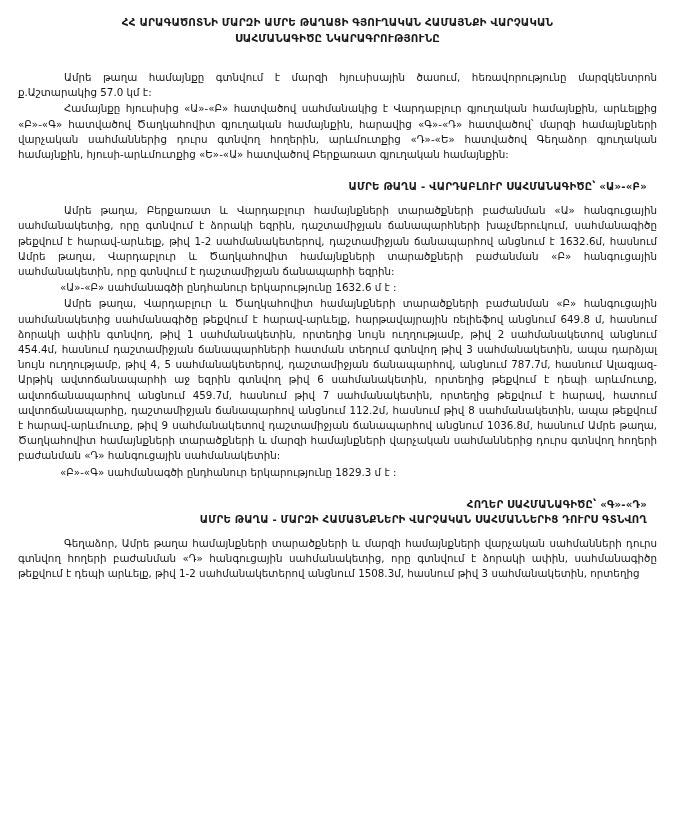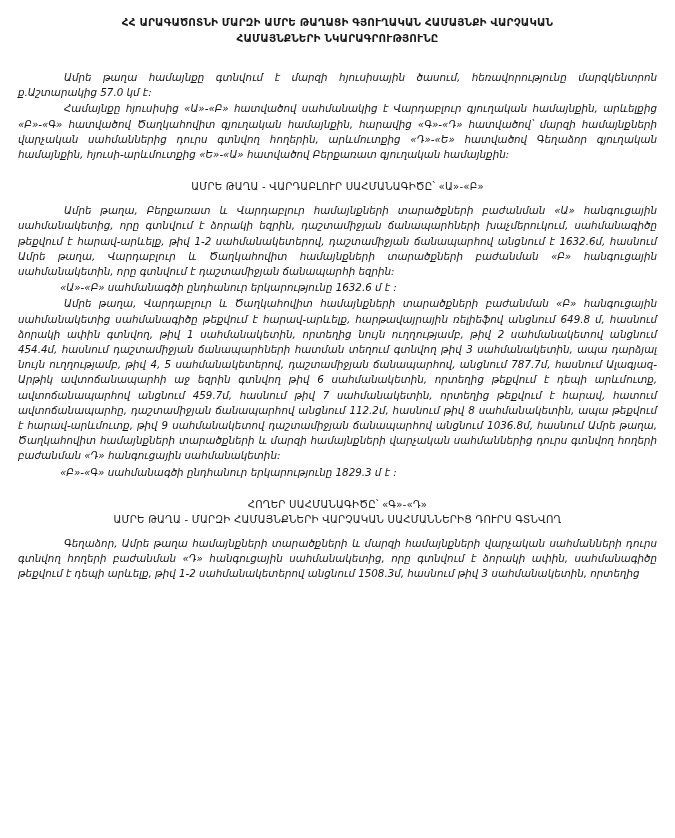--- a/index.html
+++ b/index.html
@@ -38,24 +38,24 @@
   }
   .doc-title .tline {
     display: block;
   }
   .doc-title .tline2 {
     display: block;
   }
 
   
   .section-heading {
-    text-align: center;
+    text-align: right;
     font-size: 10.2px;
     line-height: 15px;
-    font-weight: 400;
+    font-weight: 700;
     letter-spacing: 0.2px;
     color: #1a1a1a;
     margin: 17px 0 9px 0;
     padding: 0 10px;
   }
   .section-heading.two-line {
     margin-bottom: 9px;
   }
   .section-heading .hline {
     display: block;
@@ -64,40 +64,39 @@
   
   p.body-par {
     margin: 0 0 1px 0;
     font-size: 10.3px;
     line-height: 15.2px;
     text-align: justify;
     text-justify: inter-word;
     text-indent: 46px;
     color: #161616;
     font-weight: 400;
-    font-style: italic;
   }
   p.body-par.small-indent {
     text-indent: 42px;
   }
   .gap-xl { height: 24px; }
 
   
   .page {
     -webkit-font-smoothing: none;
   }
 </style>
 </head>
 <body>
 
 <div class="page">
 
   <div class="doc-title">
     <span class="tline">ՀՀ ԱՐԱԳԱԾՈՏՆԻ ՄԱՐԶԻ ԱՄՐԵ ԹԱՂԱՑԻ ԳՅՈՒՂԱԿԱՆ ՀԱՄԱՅՆՔԻ ՎԱՐՉԱԿԱՆ</span>
-    <span class="tline2">ՀԱՄԱՅՆՔՆԵՐԻ ՆԿԱՐԱԳՐՈՒԹՅՈՒՆԸ</span>
+    <span class="tline2">ՍԱՀՄԱՆԱԳԻԾԸ ՆԿԱՐԱԳՐՈՒԹՅՈՒՆԸ</span>
   </div>
 
   <div class="gap-xl"></div>
 
   <p class="body-par">Ամրե թաղա համայնքը գտնվում է մարզի հյուսիսային ծասում, հեռավորությունը մարզկենտրոն ք.Աշտարակից 57.0 կմ է:</p>
   <p class="body-par">Համայնքը հյուսիսից «Ա»-«Բ» հատվածով սահմանակից է Վարդաբլուր գյուղական համայնքին, արևելքից «Բ»-«Գ» հատվածով Ծաղկահովիտ գյուղական համայնքին, հարավից «Գ»-«Դ» հատվածով՝ մարզի համայնքների վարչական սահմաններից դուրս գտնվող հողերին, արևմուտքից «Դ»-«Ե» հատվածով Գեղաձոր գյուղական համայնքին, հյուսի-արևմուտքից «Ե»-«Ա» հատվածով Բերքառատ գյուղական համայնքին:</p>
 
   <div class="section-heading">
     <span class="hline">ԱՄՐԵ ԹԱՂԱ - ՎԱՐԴԱԲԼՈՒՐ ՍԱՀՄԱՆԱԳԻԾԸ՝ «Ա»-«Բ»</span>
   </div>

